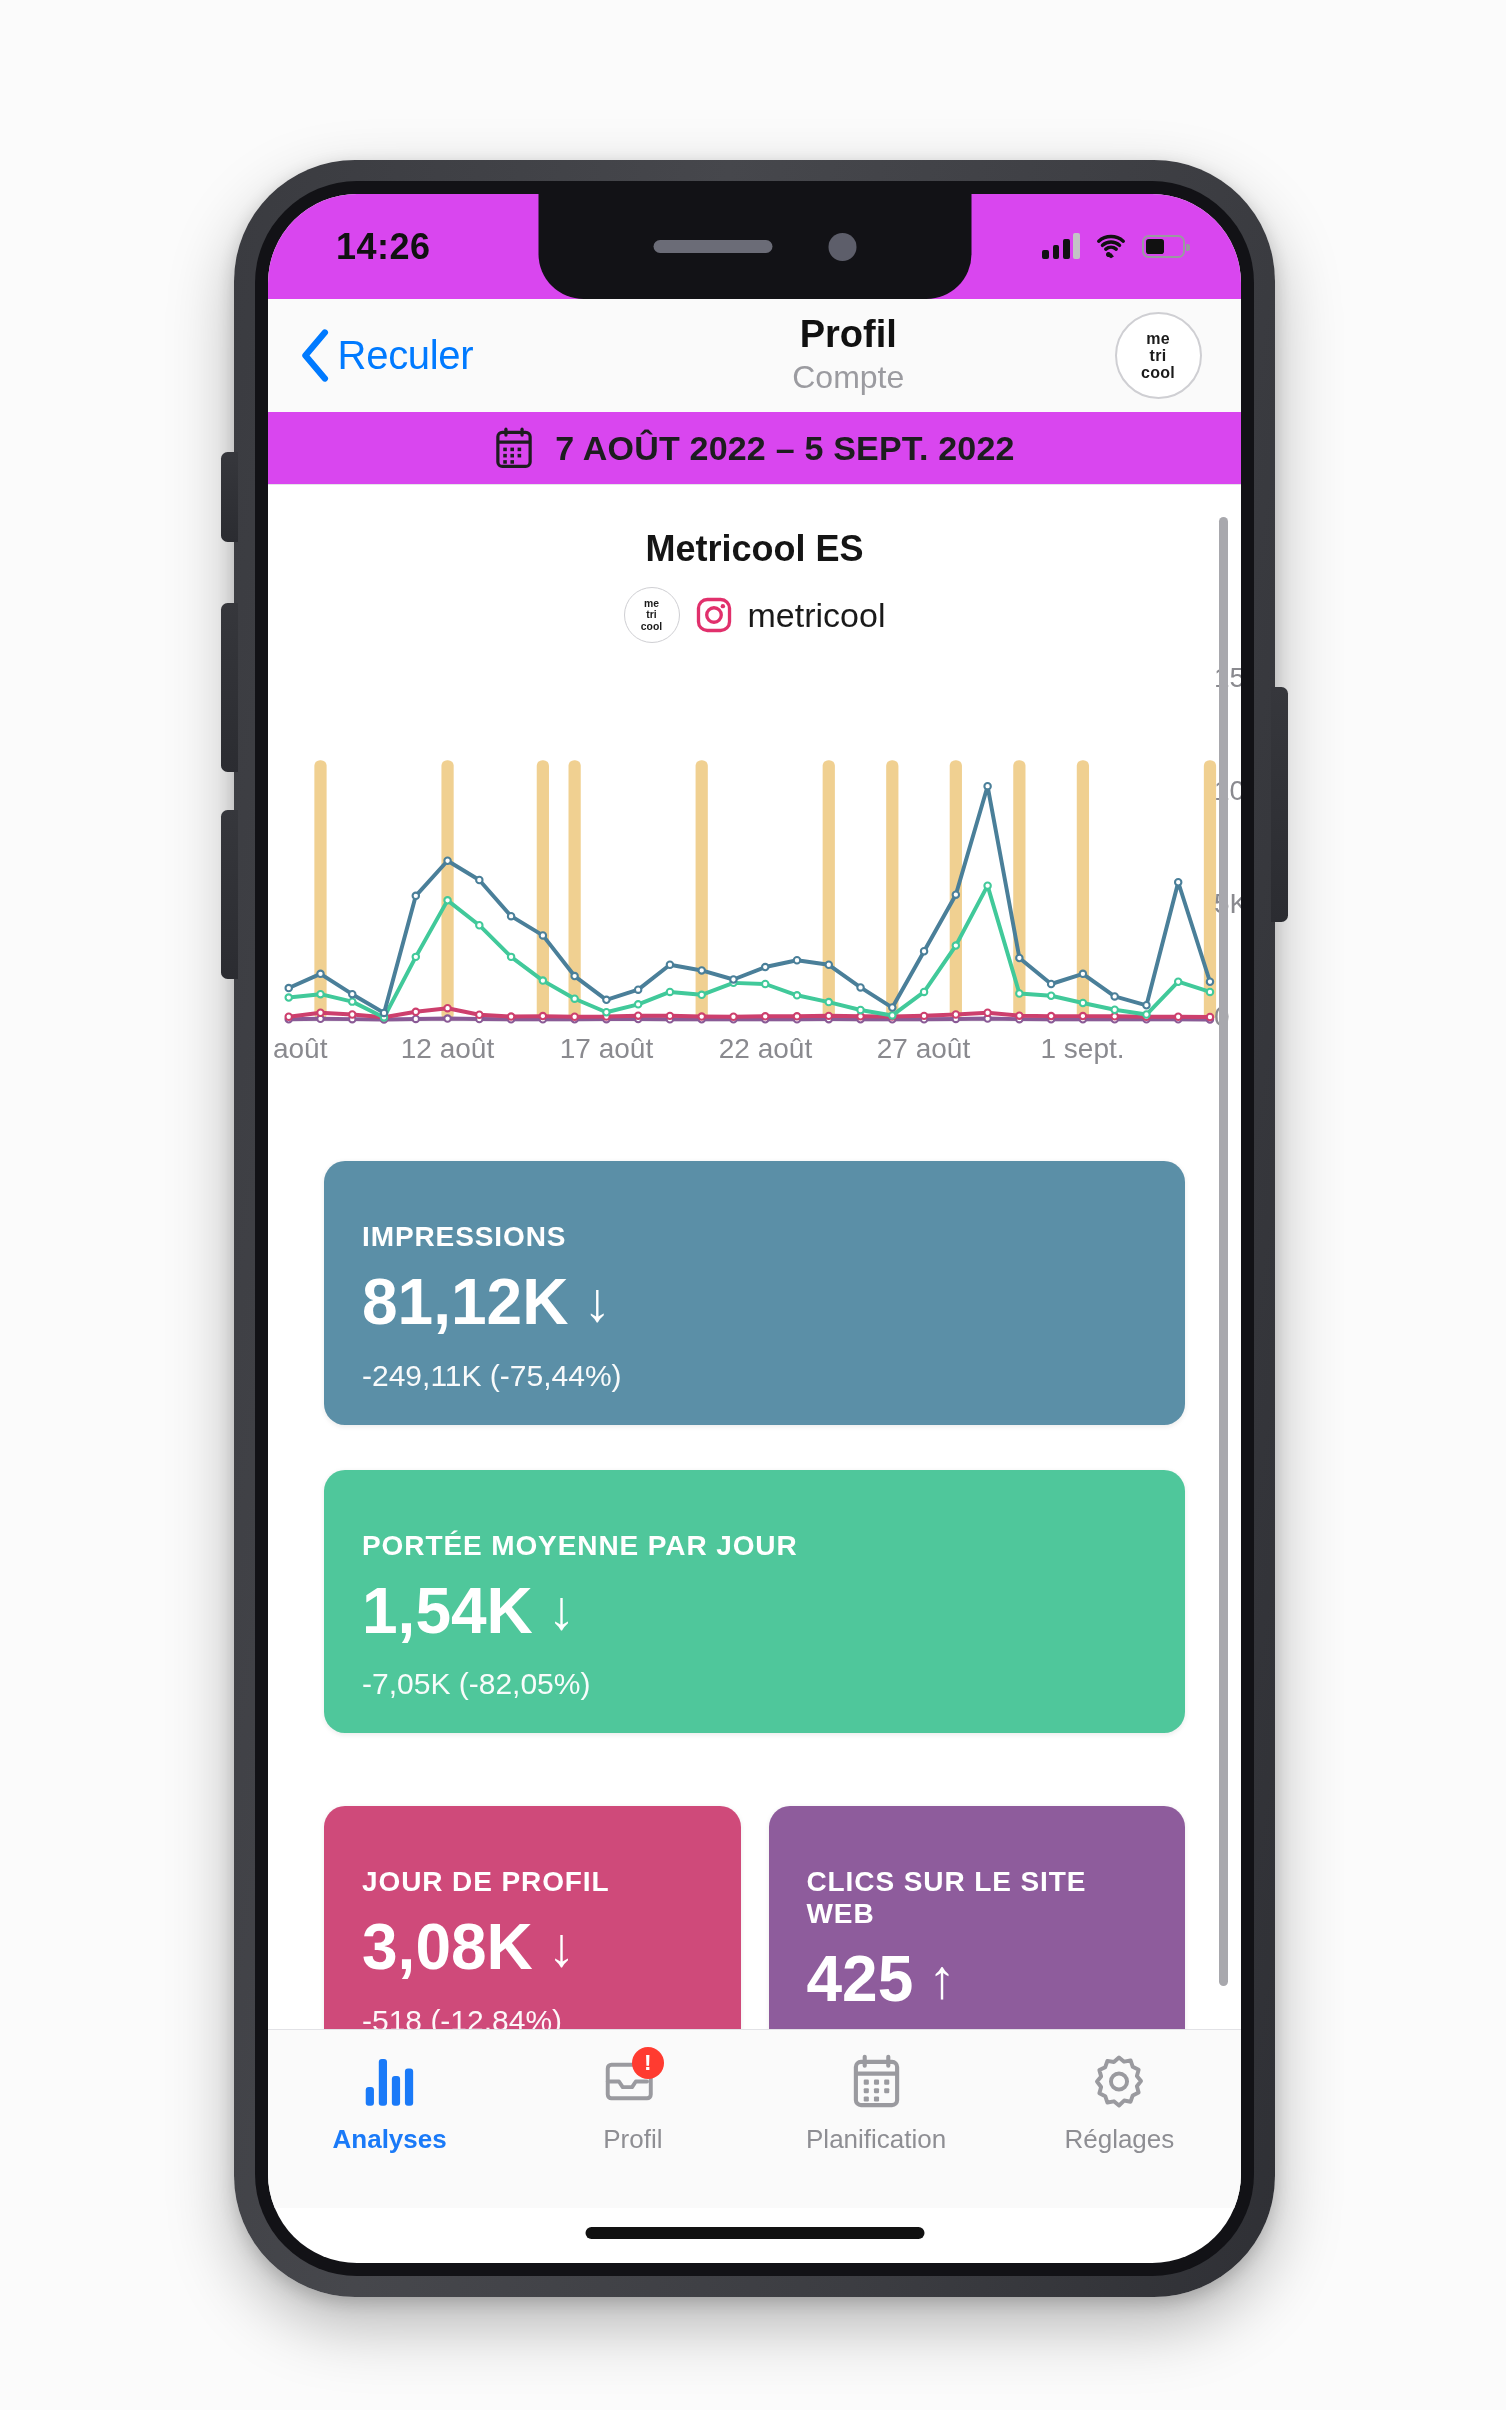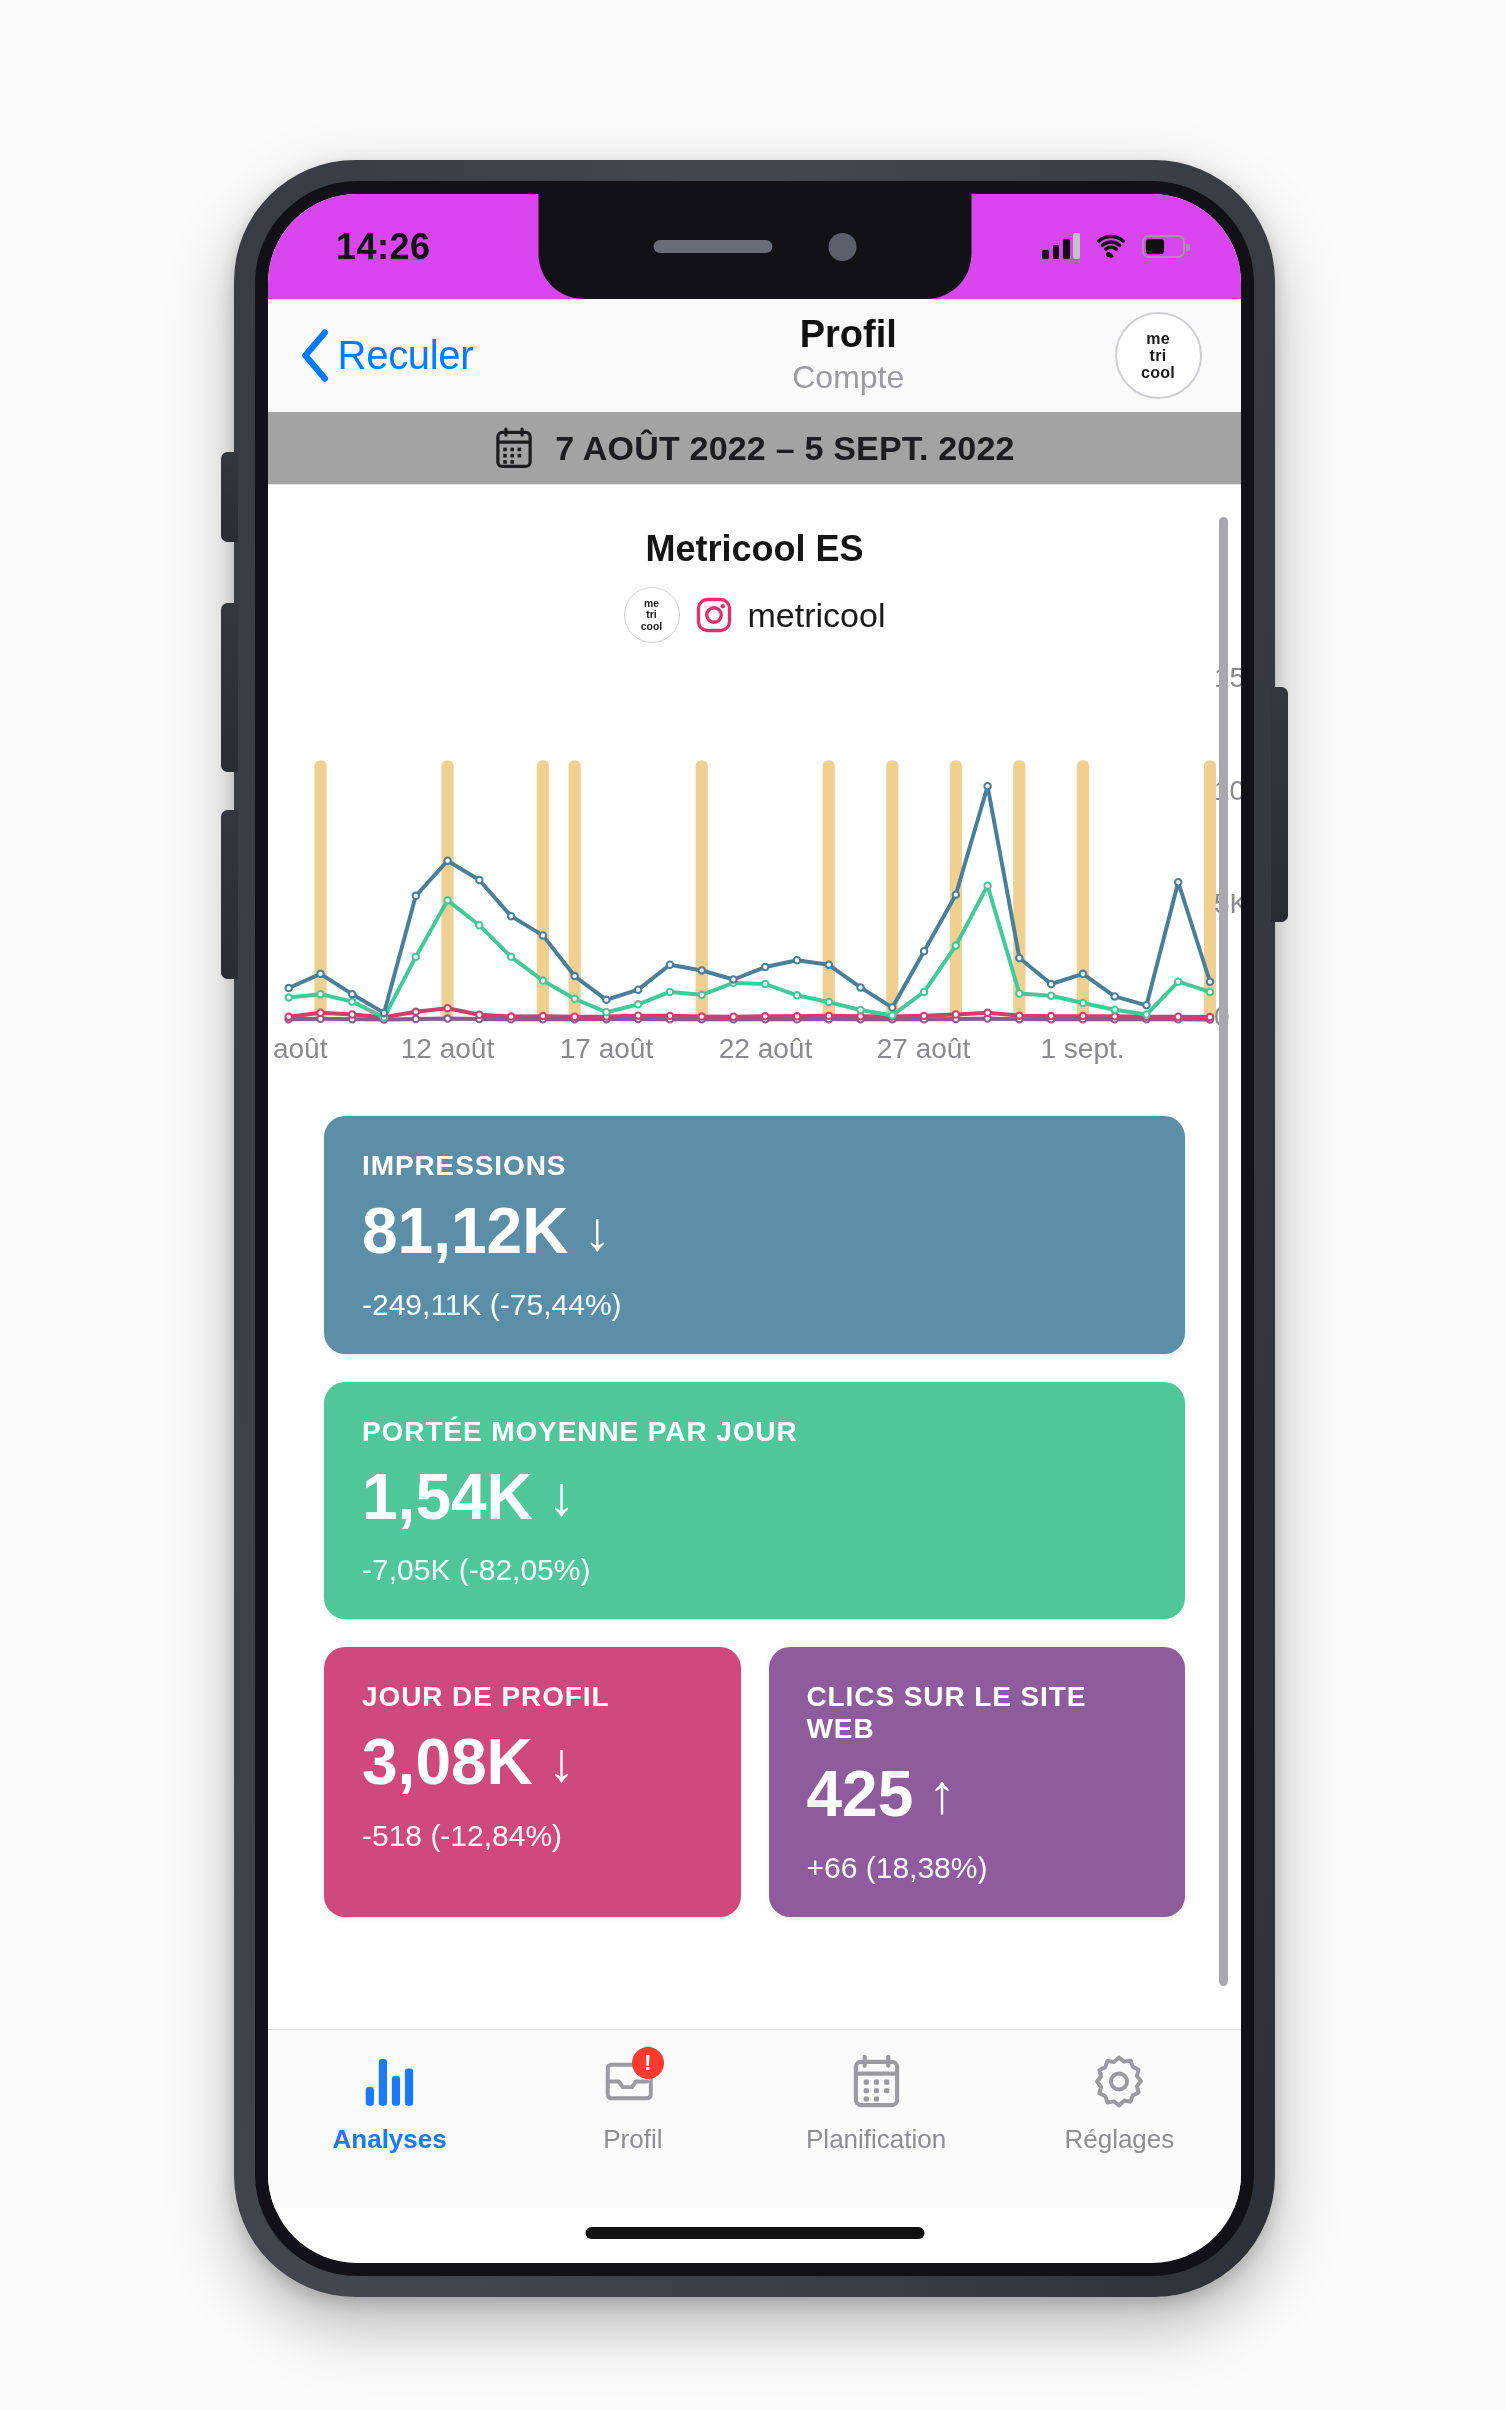--- a/index.html
+++ b/index.html
@@ -114,21 +114,21 @@
     width: 87px; height: 87px; border-radius: 50%;
     border: 2.8px solid #cfcfd3; background:#fff;
     display:flex; flex-direction:column; align-items:center; justify-content:center;
     margin-left: auto; margin-right: 7.5px; flex: 0 0 auto;
   }
   #brand-avatar span { font-size: 16px; font-weight: bold; color:#1b1b1b; line-height: 1.08; letter-spacing:0.3px;}
 
   
   #date-bar {
     position:relative; z-index:14;
-    height: 73px; background:#a3a3a3;
+    height: 73px; background:#d946ef;
     display:flex; align-items:center; justify-content:center; gap: 21px;
     border-bottom: 0.9px solid #e4e4e8;
   }
   #date-range-label { font-size: 34px; font-weight:600; color:#1d1d1f; letter-spacing:0.2px; }
 
   
   #content {
     position: relative;
     height: 1544px;
     background: #ffffff;
@@ -161,23 +161,24 @@
   .y-tick-label {
     position:absolute; font-size: 28px; color:#8a8a8f; text-align:right;
   }
   .x-tick-label {
     position:absolute; font-size: 28px; color:#8a8a8f;
   }
 
   
   #cards { padding: 19px 56px 0 56px; }
   .card {
-    border-radius: 21px; padding: 34px 38px 32px 38px;
+    border-radius: 21px; padding: 60px 38px 32px 38px;
     margin-bottom: 28px; color:#fff;
     box-shadow: 0 1.9px 5.6px rgba(0,0,0,.08);
+    margin-top: 45px;
   }
   .card-title { font-size: 28px; font-weight: bold; letter-spacing: 0.9px; }
   .card-value {
     font-size: 64px; font-weight: bold; margin-top: 17px;
     display:flex; align-items:center; gap: 15px; line-height:1;
   }
   .card-arrow { font-size: 55px; font-weight: normal; }
   .card-delta { font-size: 30px; margin-top: 24.5px; opacity:.96; }
   .card-row { display:flex; gap: 28px; }
   .card-row .card { flex: 1; margin-bottom: 0; }

